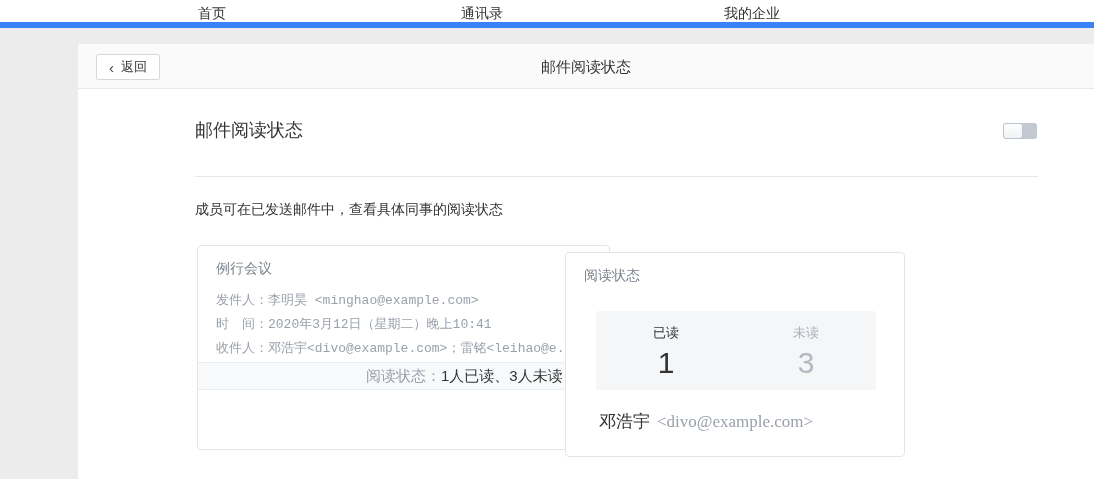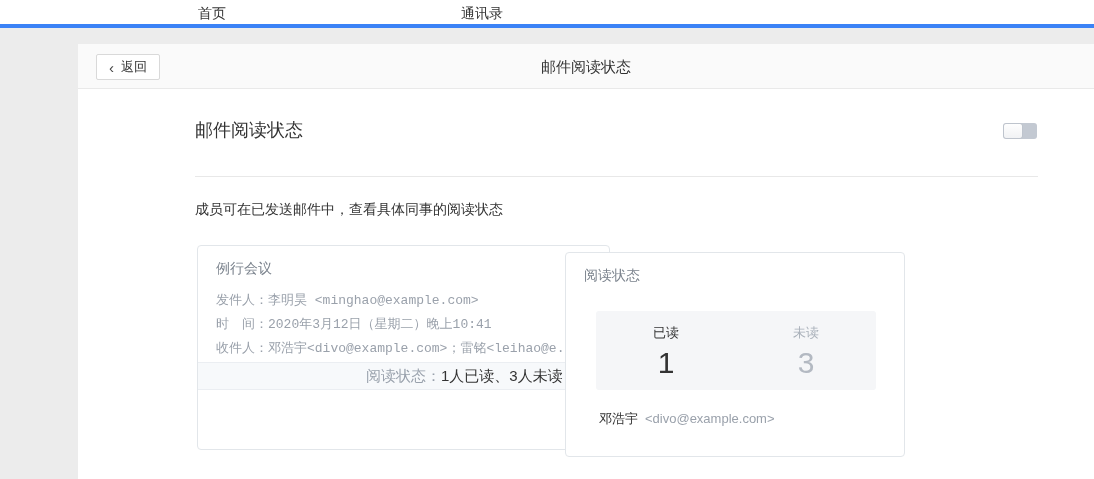--- a/index.html
+++ b/index.html
@@ -7,21 +7,21 @@
   body {
     background:#ececec;
     font-family:"Liberation Sans","DejaVu Sans",sans-serif;
     color:#333;
     position:relative;
   }
 
   
   .navbar {
     position:absolute; top:0; left:0; width:1094px; height:28px;
-    background:#fff; border-bottom:4px solid #3b82f6;
+    background:#fff; border-bottom:6px solid #3b82f6;
   }
   .nav-items { display:flex; padding-left:77px; height:27px; }
   .nav-item {
     width:270px; position:relative; text-align:center;
     font-size:14px; line-height:27px; color:#333; cursor:pointer;
   }
   .nav-item.active .nav-label { color:#2470e8; }
   .nav-underline {
     display:none; position:absolute; left:50%; transform:translateX(-50%);
     bottom:0; width:82px; height:3px; background:#2470e8;
@@ -93,35 +93,39 @@
     background:#f5f6f8; border-radius:3px; display:flex;
   }
   .stat { flex:1; text-align:center; padding-top:13px; }
   .stat-label { font-size:13px; }
   .stat-count { font-size:30px; margin-top:4px; }
   .stat-read  .stat-label { color:#333; }
   .stat-read  .stat-count { color:#333; font-weight:500; }
   .stat-unread .stat-label { color:#aab1ba; }
   .stat-unread .stat-count { color:#b3b9c2; }
 
-  .reader-row { position:absolute; left:33px; top:157px; font-size:13px; white-space:nowrap; }
+  .reader-row { position:absolute; left:33px; top:157px; font-size:17px; white-space:nowrap;font-family:Liberation Serif, serif; }
   .reader-name { color:#333; margin-right:7px; }
   .reader-email { color:#9aa1ab; }
 </style>
 </head>
 <body>
 
 <div class="navbar">
   <div class="nav-items">
     <div class="nav-item">
       <span class="nav-label">首页</span>
       
     </div>
     <div class="nav-item">
       <span class="nav-label">通讯录</span>
+      
+    </div>
+    <div class="nav-item">
+      <span class="nav-label">我的企业</span>
       
     </div>
   </div>
 </div>
 
 <div class="panel">
 
   <div class="panel-header">
     <div class="back-btn">
       <span class="back-chevron">‹</span>

